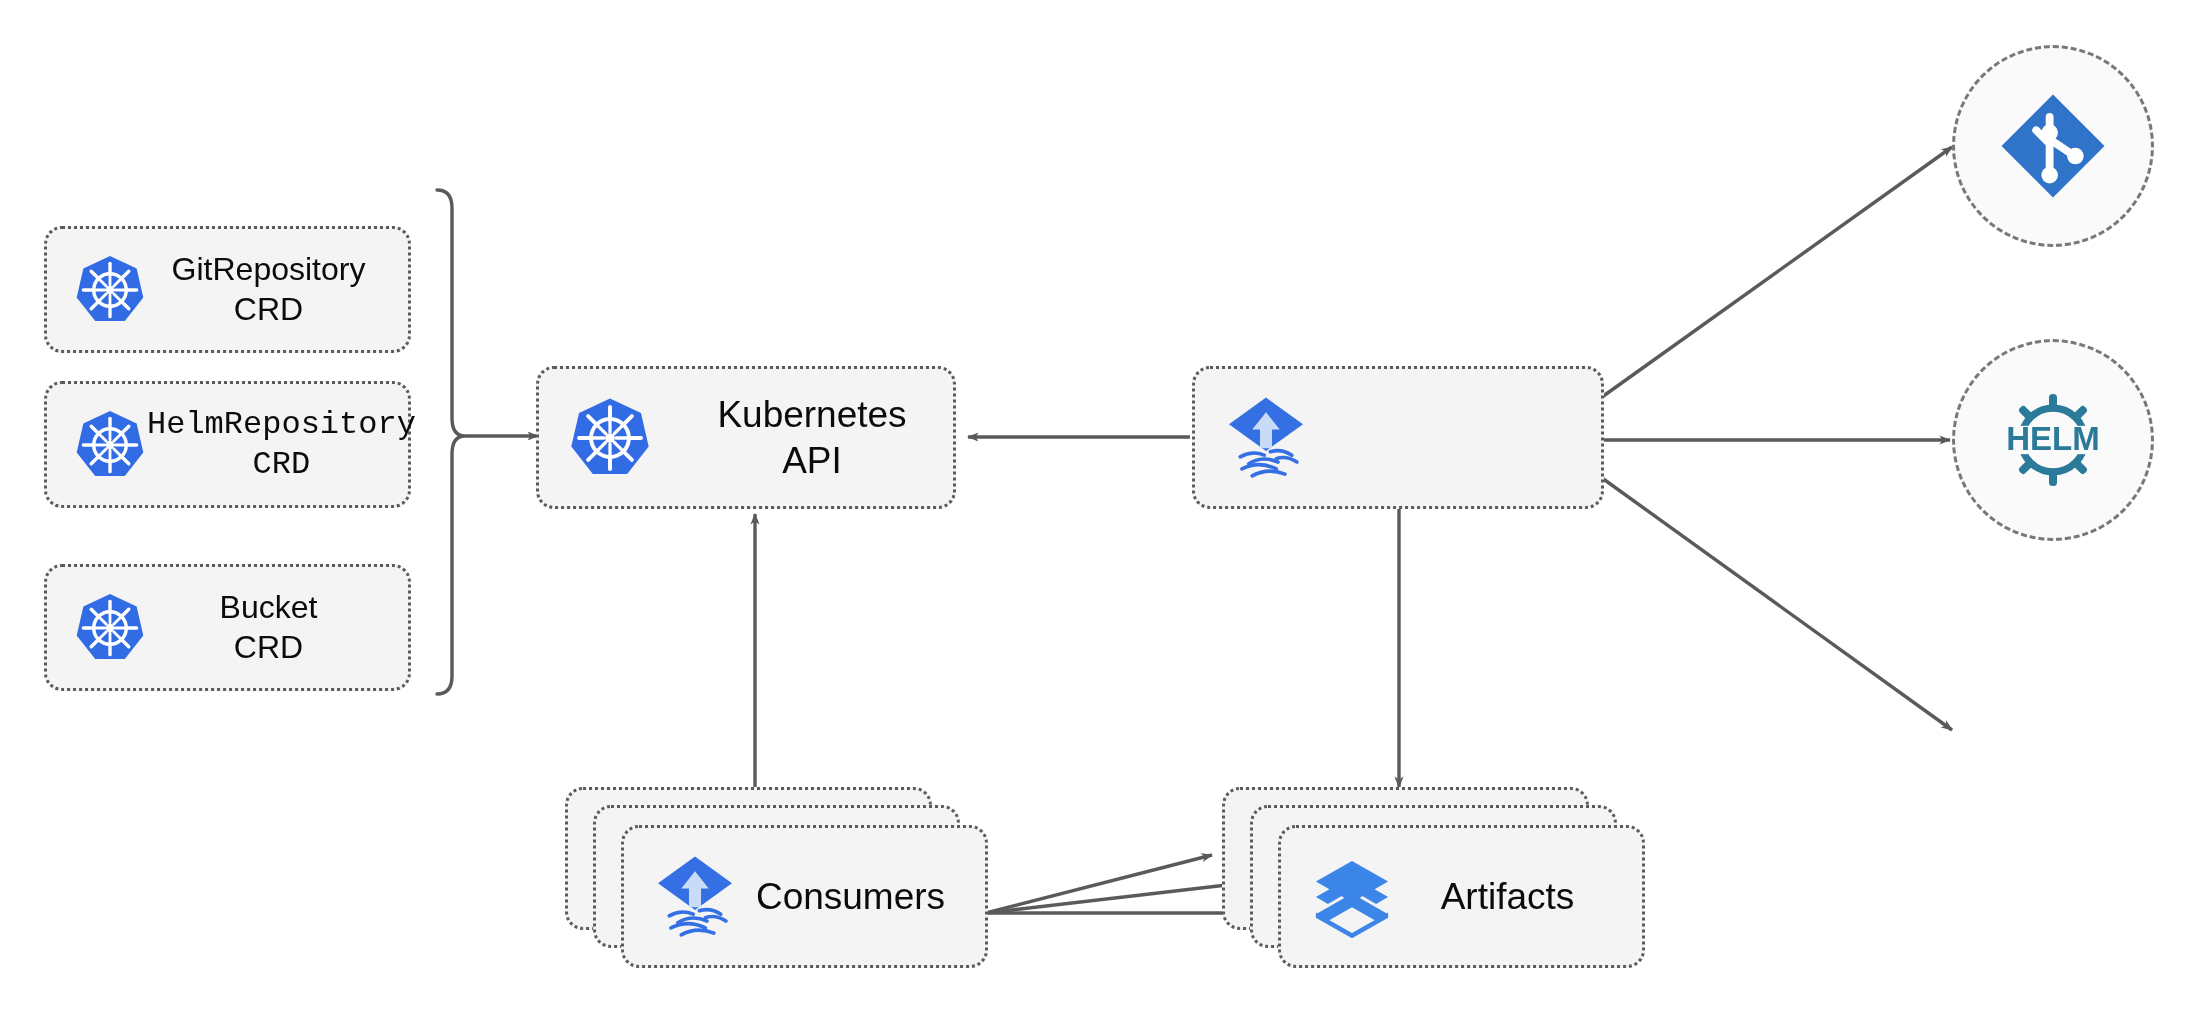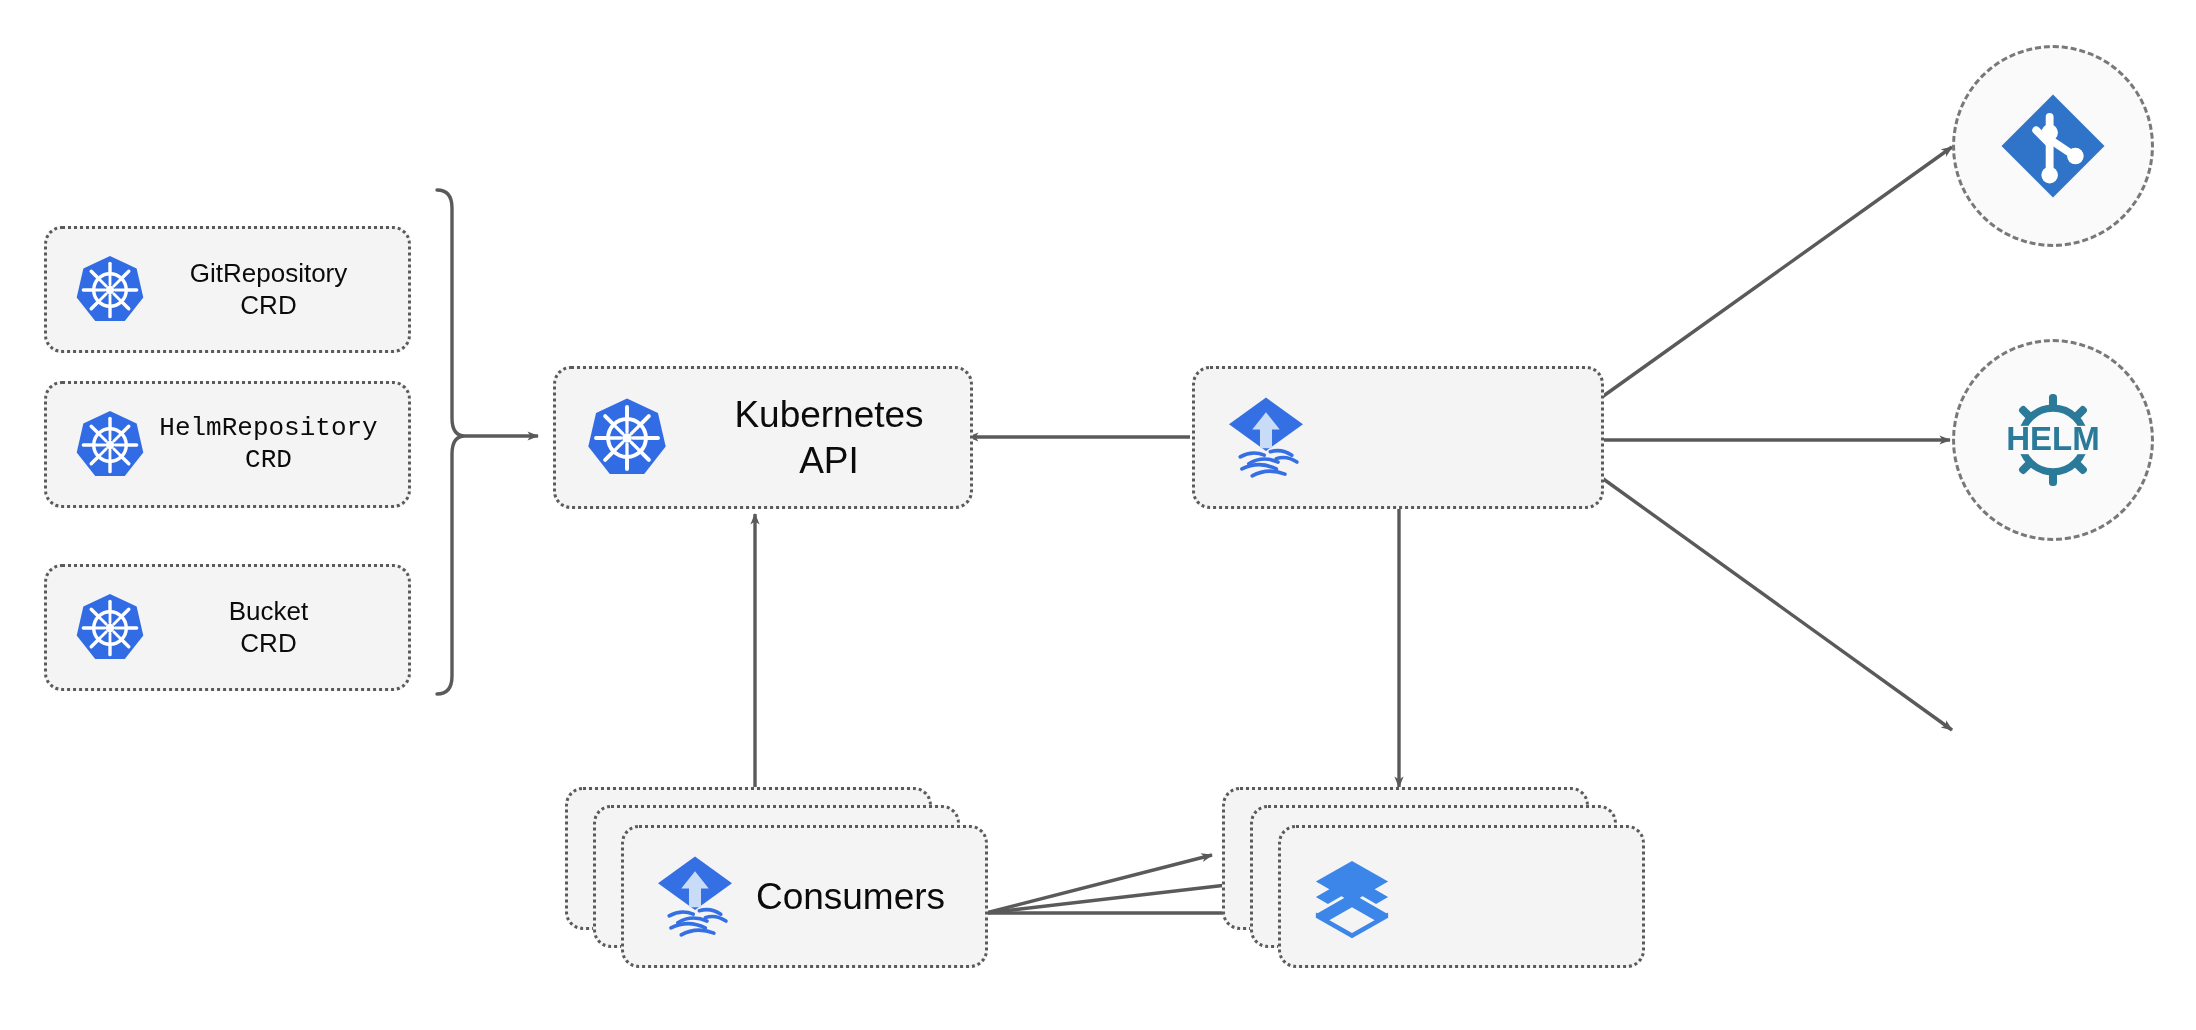--- a/index.html
+++ b/index.html
@@ -26,21 +26,21 @@
   .node .label{
     color:#0b0b0b;
     line-height:1.22;
     text-align:center;
     white-space:pre-line;
   }
 
   
   .crd{width:367px;height:127px;padding-left:26px;}
   .crd .ico{flex:0 0 auto;width:74px;height:74px;}
-  .crd .label{flex:1 1 auto;font-size:26px;padding-right:18px;}
+  .crd .label{flex:1 1 auto;font-size:32px;padding-right:18px;}
 
   
   .proc{height:143px;padding-left:28px;}
   .proc .ico{flex:0 0 auto;width:86px;height:86px;}
   .proc .label{flex:1 1 auto;font-size:37px;padding-right:22px;}
 
   
   .stack-wrap{position:absolute;}
   .stack-card{
     position:absolute;box-sizing:border-box;
@@ -185,21 +185,21 @@
           <line x1="65.5" y1="34.5" x2="55" y2="45"></line>
             <line x1="45" y1="55" x2="34.5" y2="65.5"></line>
         </g>
         <circle cx="50" cy="50" r="5.6" fill="#ffffff"></circle>
       </svg>
     </span>
     <span class="label">Bucket
 CRD</span>
   </div>
 
-  <div class="node proc" style="left:553px;top:366px;width:420px;gap:40px;">
+  <div class="node proc" style="left:536px;top:366px;width:420px;gap:40px;">
     <span class="ico">
       <svg viewBox="0 0 100 100" width="100%" height="100%" xmlns="http://www.w3.org/2000/svg">
         <path d="M50 4 L86 21 L95 60 L70 92 L30 92 L5 60 L14 21 Z" fill="#326CE5"></path>
         <g fill="none" stroke="#ffffff" stroke-width="4.6" stroke-linecap="round">
           <circle cx="50" cy="50" r="22"></circle>
           <line x1="50" y1="14" x2="50" y2="28"></line>
             <line x1="50" y1="72" x2="50" y2="86"></line>
           <line x1="14" y1="50" x2="28" y2="50"></line>
             <line x1="72" y1="50" x2="86" y2="50"></line>
           <line x1="24.6" y1="24.6" x2="34.5" y2="34.5"></line>
@@ -267,20 +267,21 @@
     <div class="stack-card" style="left:28px;top:18px;"></div>
     <div class="stack-card front" style="left:56px;top:38px;">
       <span class="ico">
         <svg viewBox="0 0 100 100" width="100%" height="100%" xmlns="http://www.w3.org/2000/svg">
           <path d="M50 8 L92 32 L50 56 L8 32 Z" fill="#3B86E8"></path>
           <path d="M50 42 L22 58 L8 50 L50 26 L92 50 L78 58 Z" fill="#3B86E8"></path>
           <path d="M50 62 L22 78 L8 70 L50 46 L92 70 L78 78 Z" fill="#3B86E8"></path>
           <path d="M8 68 L50 92 L92 68 L92 74 L50 98 L8 74 Z" fill="#3B86E8"></path>
         </svg>
       </span>
+      <span class="label">Artifacts</span>
     </div>
   </div>
 
   <div class="circ" style="left:1952px;top:45px;">
     <span class="ico">
       <svg viewBox="0 0 100 100" width="100%" height="100%" xmlns="http://www.w3.org/2000/svg">
         <path d="M50 4 L96 50 L50 96 L4 50 Z" fill="#2F74C8"></path>
         <g stroke="#ffffff" stroke-width="7" fill="none" stroke-linecap="round">
           <line x1="47" y1="24" x2="47" y2="76"></line>
           <path d="M35 36 L47 48"></path>

